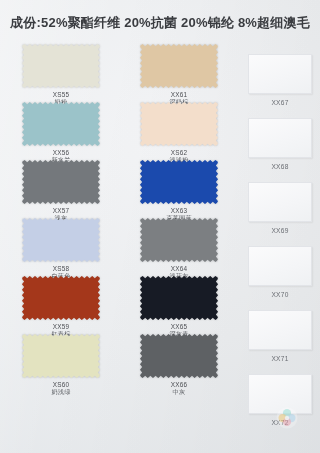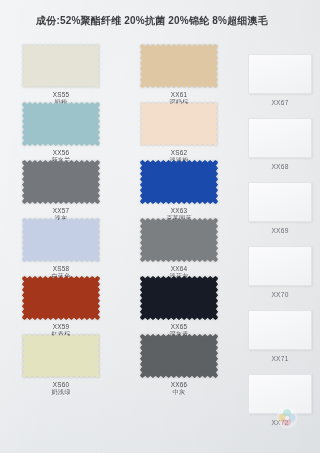--- a/index.html
+++ b/index.html
@@ -16,26 +16,26 @@
       radial-gradient(120% 85% at 50% 30%, #f3f4f6 0%, #eceef0 55%, #e4e7ea 100%);
   }
   .paper:after{
     content:"";position:absolute;inset:0;
     background:linear-gradient(100deg, rgba(255,255,255,.35) 0%, rgba(255,255,255,0) 30%, rgba(0,0,0,.035) 100%);
     pointer-events:none;
   }
 
   .title{
     position:absolute;top:14px;left:0;right:0;
-    font-size:10px;
+    text-align:center;
+    font-size:13px;
     letter-spacing:.2px;
     color:#3a3c40;
     font-weight:700;
     white-space:nowrap;
-    padding-left:36px;
   }
 
   .grid{
     position:absolute;top:40px;left:0;right:0;bottom:0;
   }
 
   .cell{position:absolute;}
 
   
   .swatch{

